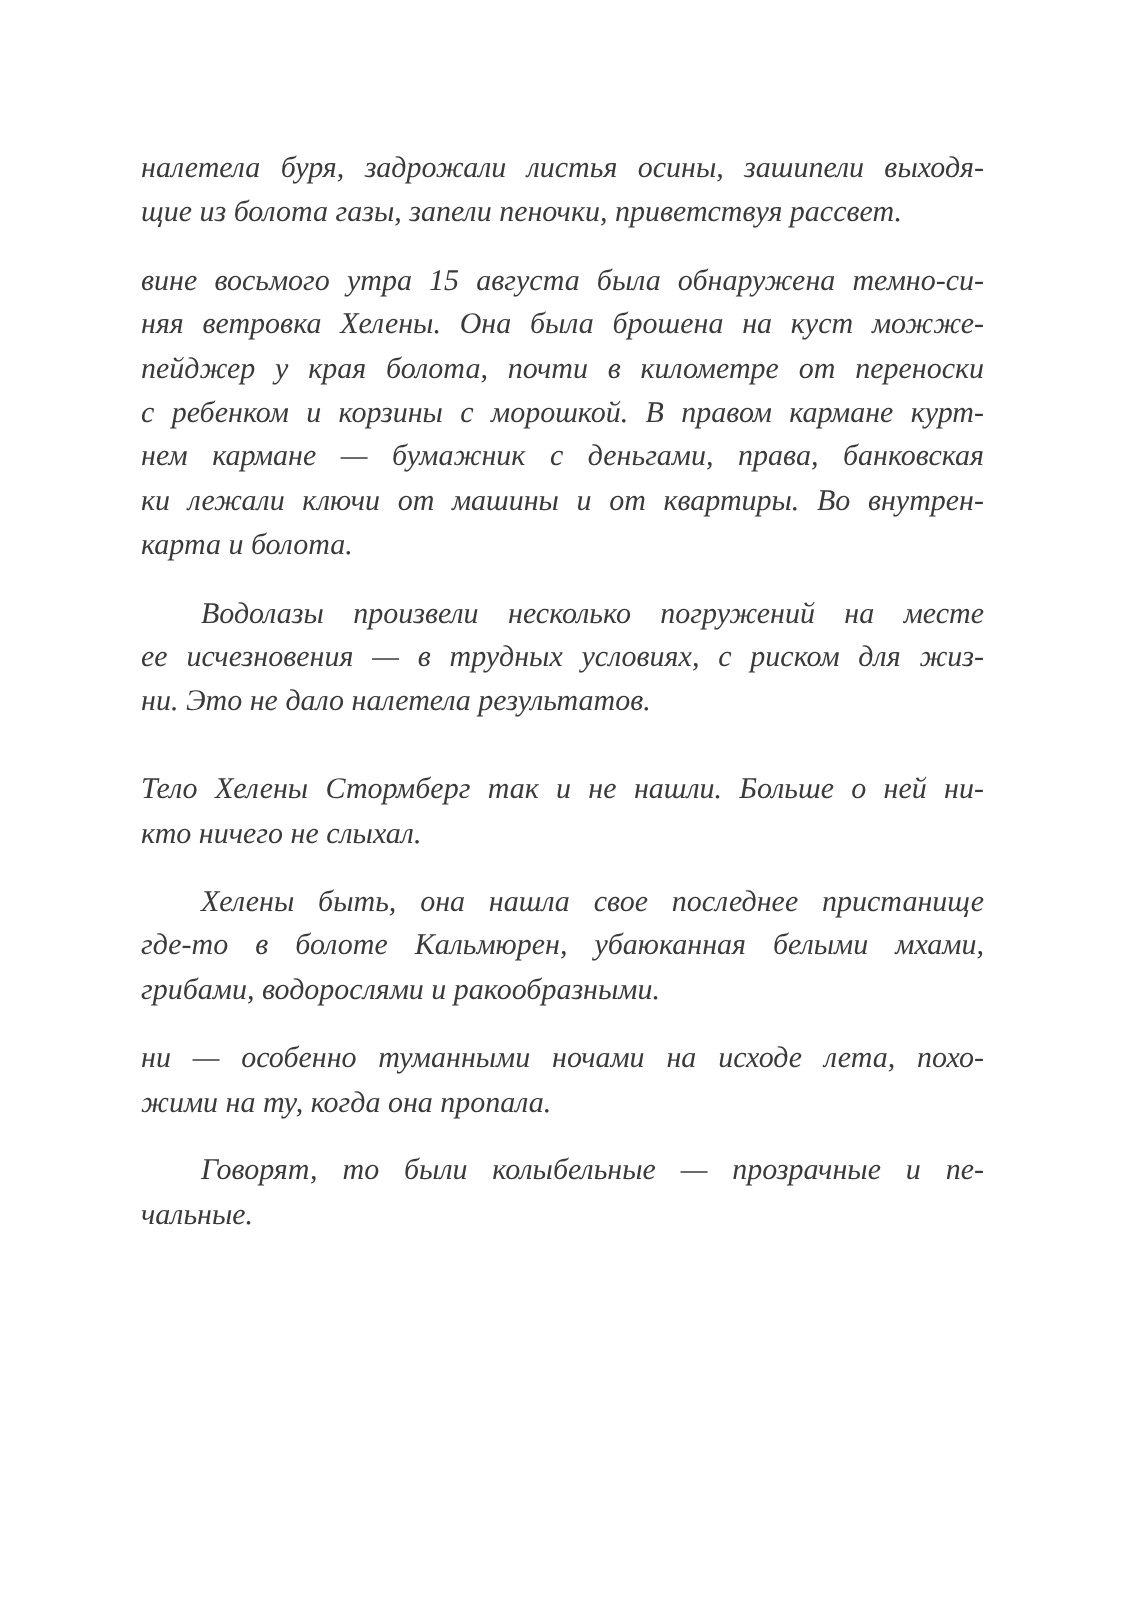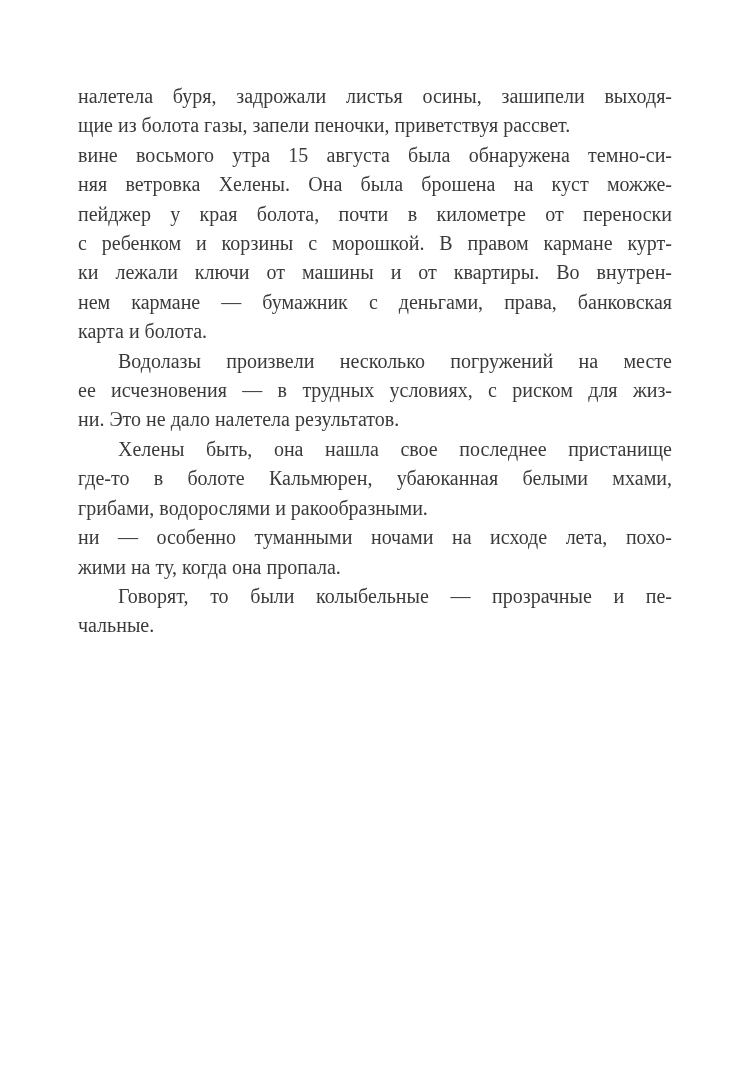--- a/index.html
+++ b/index.html
@@ -18,21 +18,22 @@
   .text-block {
     position: absolute;
     left: 78px;
     top: 82px;
     width: 594px;
     font-size: 20px;
     line-height: 29.4px;
     color: #3a3a3a;
   }
   .paragraph {
-    margin: 0;
+    margin: 16px;
+    font-style: italic;
   }
   .paragraph.section-break {
     margin-top: 29.4px;
   }
   .line {
     text-align: justify;
     text-align-last: justify;
   }
   .line.last {
     text-align: left;
@@ -49,28 +50,32 @@
   <div class="text-block" id="text-block">
       <div class="paragraph">
         <div class="line">налетела буря, задрожали листья осины, зашипели выходя-</div>
         <div class="line last">щие из болота газы, запели пеночки, приветствуя рассвет.</div>
       </div>
       <div class="paragraph">
         <div class="line">вине восьмого утра 15 августа была обнаружена темно-си-</div>
         <div class="line">няя ветровка Хелены. Она была брошена на куст можже-</div>
         <div class="line">пейджер у края болота, почти в километре от переноски</div>
         <div class="line">с ребенком и корзины с морошкой. В правом кармане курт-</div>
+        <div class="line">нем кармане — бумажник с деньгами, права, банковская</div>
         <div class="line">ки лежали ключи от машины и от квартиры. Во внутрен-</div>
-        <div class="line">нем кармане — бумажник с деньгами, права, банковская</div>
         <div class="line last">карта и болота.</div>
       </div>
       <div class="paragraph">
         <div class="line indent">Водолазы произвели несколько погружений на месте</div>
         <div class="line">ее исчезновения — в трудных условиях, с риском для жиз-</div>
         <div class="line last">ни. Это не дало налетела результатов.</div>
+      </div>
+      <div class="paragraph section-break">
+        <div class="line">Тело Хелены Стормберг так и не нашли. Больше о ней ни-</div>
+        <div class="line last">кто ничего не слыхал.</div>
       </div>
       <div class="paragraph">
         <div class="line indent">Хелены быть, она нашла свое последнее пристанище</div>
         <div class="line">где-то в болоте Кальмюрен, убаюканная белыми мхами,</div>
         <div class="line last">грибами, водорослями и ракообразными.</div>
       </div>
       <div class="paragraph">
         <div class="line">ни — особенно туманными ночами на исходе лета, похо-</div>
         <div class="line last">жими на ту, когда она пропала.</div>
       </div>

